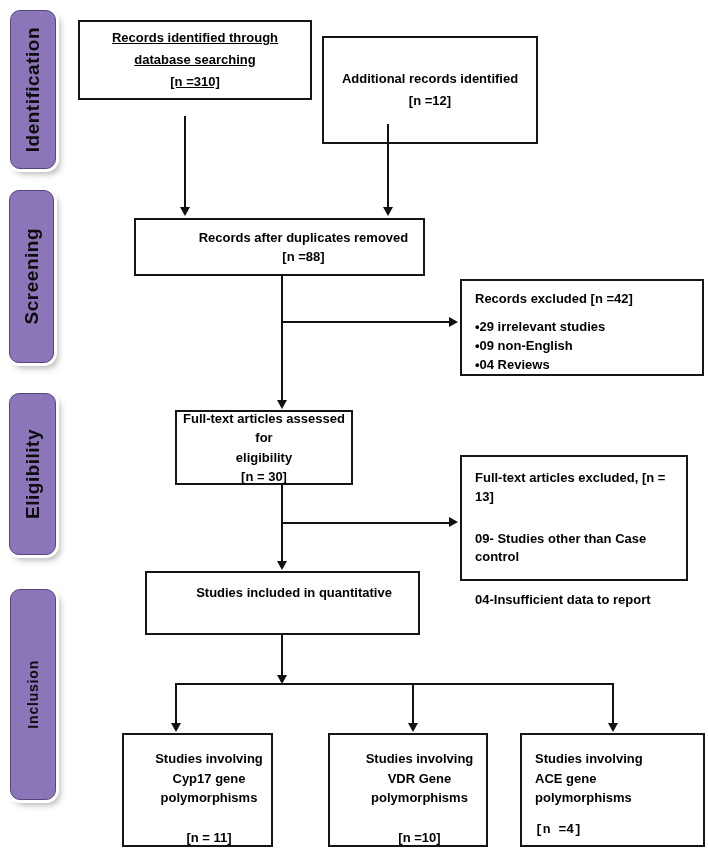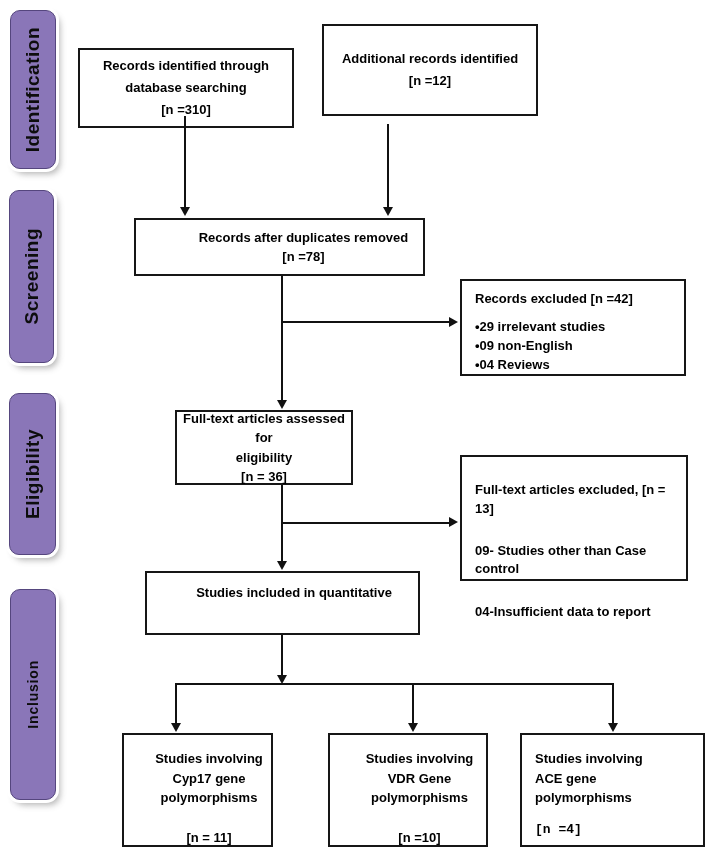--- a/index.html
+++ b/index.html
@@ -80,49 +80,49 @@
   <div class="stage" style="left:9px;top:190px;width:43px;height:171px;">
     <span class="vtext">Screening</span>
   </div>
   <div class="stage" style="left:9px;top:393px;width:45px;height:160px;">
     <span class="vtext">Eligibility</span>
   </div>
   <div class="stage" style="left:10px;top:589px;width:44px;height:209px;">
     <span class="vtext small">Inclusion</span>
   </div>
 
-  <div class="fbox" style="left:78px;top:48px;width:216px;height:80px;">
+  <div class="fbox" style="left:78px;top:20px;width:234px;height:80px;text-decoration:underline;">
     <span>Records identified through</span>
     <span>database searching</span>
     <span>[n =310]</span>
   </div>
-  <div class="fbox" style="left:322px;top:24px;width:216px;height:92px;">
+  <div class="fbox" style="left:322px;top:36px;width:216px;height:108px;">
     <span>Additional records identified</span>
     <span>[n =12]</span>
   </div>
 
   <div class="fbox" style="left:134px;top:218px;width:291px;height:58px;line-height:1.5;padding-left:48px;">
     <span>Records after duplicates removed</span>
-    <span>[n =78]</span>
+    <span>[n =88]</span>
   </div>
 
-  <div class="fbox left" style="left:460px;top:279px;width:226px;height:97px;">
+  <div class="fbox left" style="left:460px;top:279px;width:244px;height:97px;">
     <span class="title-gap">Records excluded [n =42]</span>
     <span>•29 irrelevant studies</span>
     <span>•09 non-English</span>
     <span>•04 Reviews</span>
   </div>
 
   <div class="fbox" style="left:175px;top:410px;width:178px;height:75px;line-height:1.5;">
     <span>Full-text articles assessed for</span>
     <span>eligibility</span>
-    <span>[n = 36]</span>
+    <span>[n = 30]</span>
   </div>
 
-  <div class="fbox left" style="left:460px;top:455px;width:228px;height:126px;padding-top:24px;">
+  <div class="fbox left" style="left:460px;top:455px;width:228px;height:126px;padding-top:12px;">
     <span class="title-gap">Full-text articles excluded, [n = 13]</span>
     <span class="reason">09- Studies other than Case control</span>
     <span class="reason">04-Insufficient data to report</span>
   </div>
 
   <div class="fbox top-align" style="left:145px;top:571px;width:275px;height:64px;line-height:1.5;">
     <span>Studies included in quantitative</span>
   </div>
 
   <div class="fbox top-align" style="left:122px;top:733px;width:151px;height:114px;line-height:1.5;padding-top:14px;">

